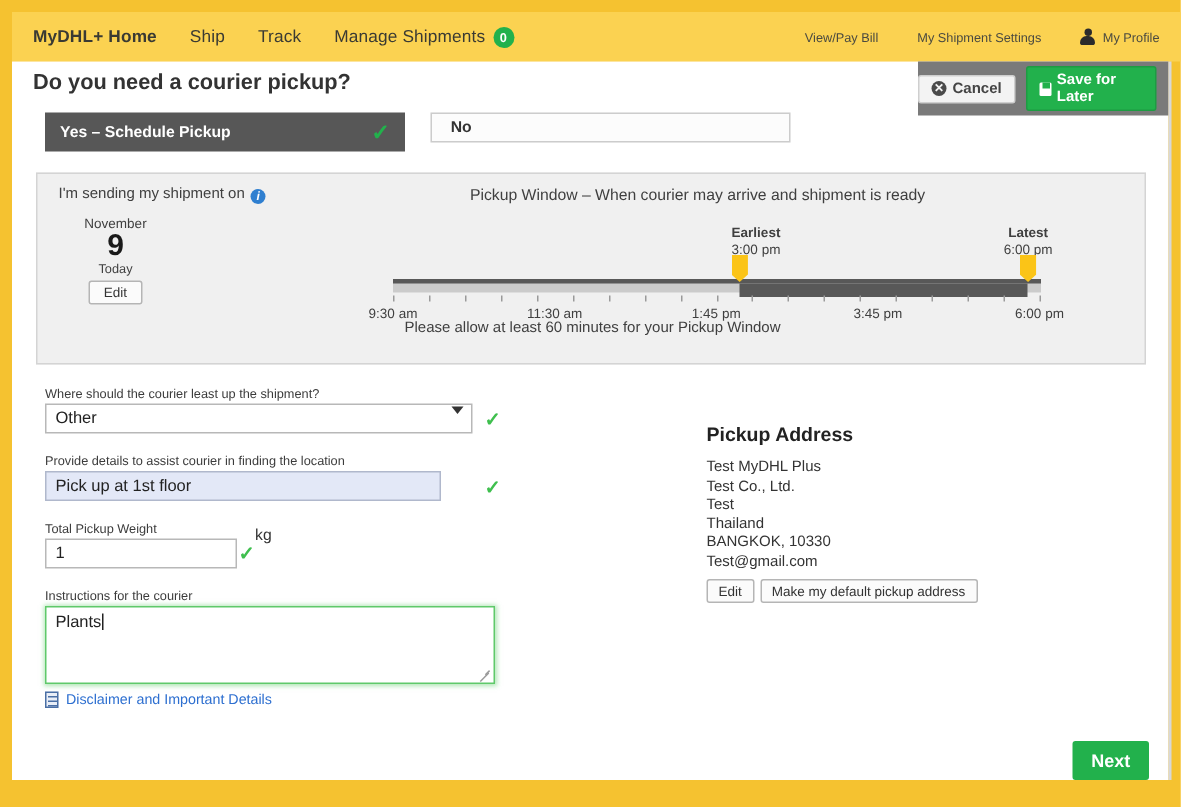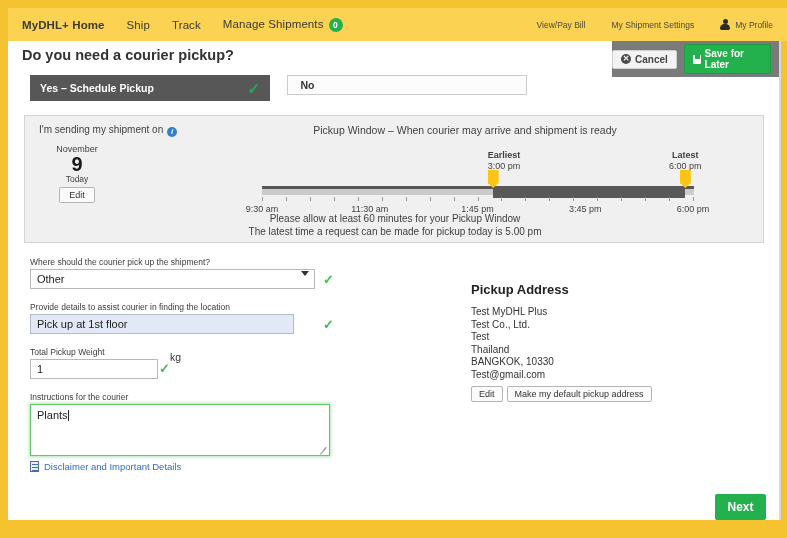--- a/index.html
+++ b/index.html
@@ -386,28 +386,27 @@
             <div class="scale-lbl" style="left: -30px;">9:30 am</div>
             <div class="scale-lbl" style="left: 77.75px;">11:30 am</div>
             <div class="scale-lbl" style="left: 185.5px;">1:45 pm</div>
             <div class="scale-lbl" style="left: 293.25px;">3:45 pm</div>
             <div class="scale-lbl" style="left: 401px;">6:00 pm</div>
           </div>
       </div>
 
       <div class="note">
         <div>Please allow at least 60 minutes for your Pickup Window</div>
-        <div>The latest time a request can be made for pickup today is 5.00 pm</div>
       </div>
     </div>
 
     <div class="form">
 
       <div class="f-row">
-        <div class="f-label">Where should the courier pick up the shipment?</div>
+        <div class="f-label">Where should the courier least up the shipment?</div>
         <div class="sel">
           <span>Other</span>
         </div>
         <span class="caret"></span>
         <span class="ok" style="left:293px; top:16px;">✓</span>
       </div>
 
       <div class="f-row">
         <div class="f-label">Provide details to assist courier in finding the location</div>
         <div class="txt-filled">

